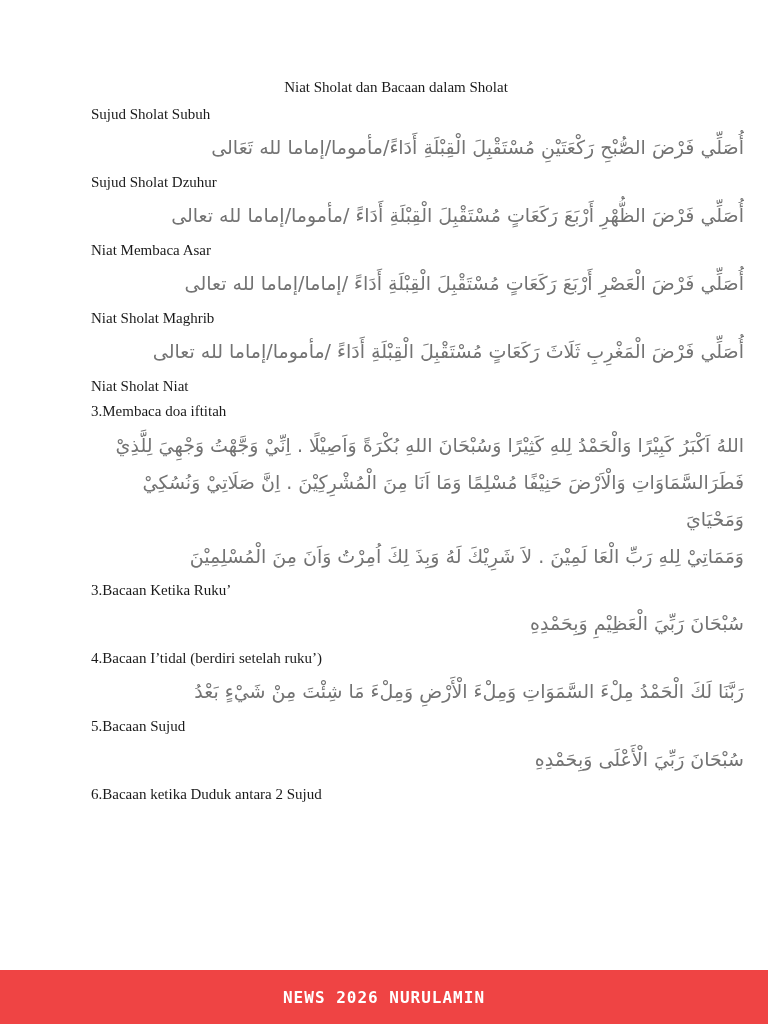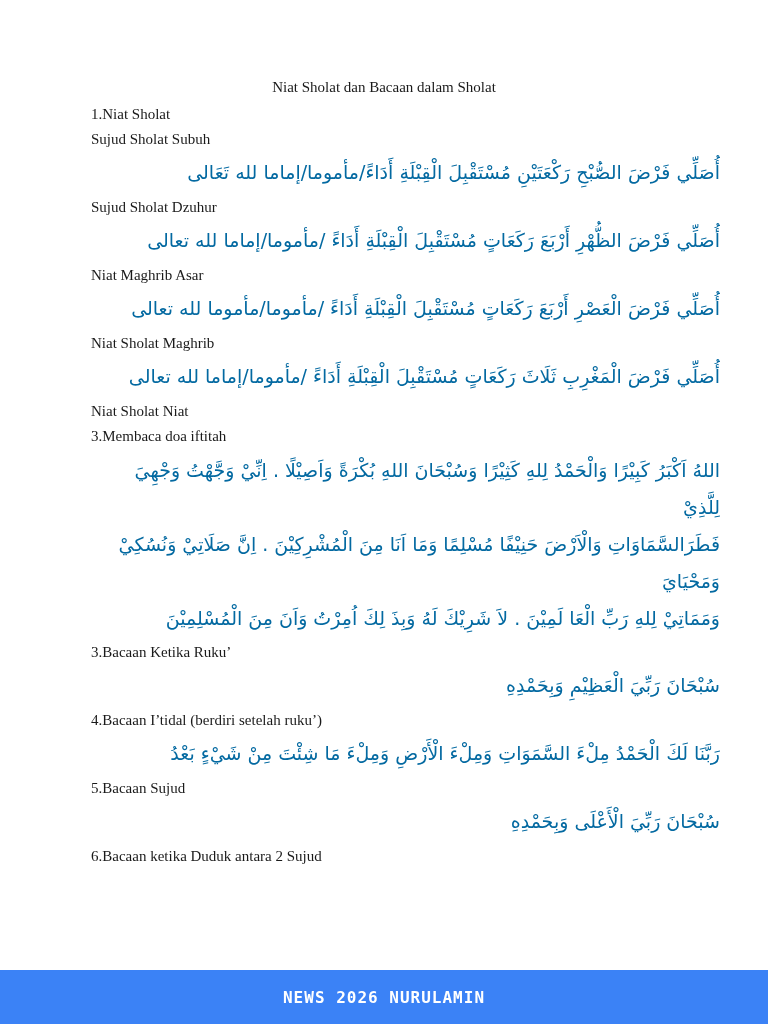--- a/index.html
+++ b/index.html
@@ -15,21 +15,21 @@
     font-family: "Liberation Serif", "DejaVu Serif", serif;
     color: #1a1a1a;
   }
   .page {
     width: 768px;
     height: 1024px;
     position: relative;
     background: #ffffff;
   }
   .doc-body {
-    padding: 78px 48px 0 91px;
+    padding: 78px 24px 0 91px;
   }
   .doc-title {
     font-size: 15px;
     line-height: 19px;
     font-weight: normal;
     text-align: center;
     margin: 0 -48px 8px -91px; 
   }
   .heading {
     font-size: 15px;
@@ -38,66 +38,65 @@
     text-align: left;
   }
   .arabic {
     direction: rtl;
     unicode-bidi: embed;
     text-align: right;
     font-family: "DejaVu Sans", sans-serif;
     font-size: 19px;
     line-height: 35px;
     margin: 0 0 8px 0;
-    color: #0369a1;
+    color: #737373;
   }
   .arabic.multi {
     line-height: 37px;
     margin: 0 0 6px 16px;
   }
   .arabic.multi .arabic-line {
     display: block;
   }
   .footer-bar {
     position: absolute;
     left: 0;
     bottom: 0;
     width: 768px;
     height: 54px;
-    background: #3b82f6;
+    background: #ef4444;
     display: flex;
     align-items: center;
     justify-content: center;
   }
   .footer-text {
     font-family: "DejaVu Sans Mono", monospace;
     font-weight: bold;
     font-size: 16px;
     letter-spacing: 1px;
     color: #ffffff;
   }
 </style>
 </head>
 <body>
 
 <div class="page">
   <main class="doc-body">
 
     <h1 class="doc-title">Niat Sholat dan Bacaan dalam Sholat</h1>
 
-    <p class="heading">1.Niat Sholat</p>
 
     <p class="heading">Sujud Sholat Subuh</p>
     <p class="arabic" dir="rtl" lang="ar">أُصَلِّي فَرْضَ الصُّبْحِ رَكْعَتَيْنِ مُسْتَقْبِلَ الْقِبْلَةِ أَدَاءً/مأموما/إماما لله تَعَالى</p>
 
     <p class="heading">Sujud Sholat Dzuhur</p>
     <p class="arabic" dir="rtl" lang="ar">أُصَلِّي فَرْضَ الظُّهْرِ أَرْبَعَ رَكَعَاتٍ مُسْتَقْبِلَ الْقِبْلَةِ أَدَاءً /مأموما/إماما لله تعالى</p>
 
-    <p class="heading">Niat Maghrib Asar</p>
-    <p class="arabic" dir="rtl" lang="ar">أُصَلِّي فَرْضَ الْعَصْرِ أَرْبَعَ رَكَعَاتٍ مُسْتَقْبِلَ الْقِبْلَةِ أَدَاءً /مأموما/مأموما لله تعالى</p>
+    <p class="heading">Niat Membaca Asar</p>
+    <p class="arabic" dir="rtl" lang="ar">أُصَلِّي فَرْضَ الْعَصْرِ أَرْبَعَ رَكَعَاتٍ مُسْتَقْبِلَ الْقِبْلَةِ أَدَاءً /إماما/إماما لله تعالى</p>
 
     <p class="heading">Niat Sholat Maghrib</p>
     <p class="arabic" dir="rtl" lang="ar">أُصَلِّي فَرْضَ الْمَغْرِبِ ثَلَاثَ رَكَعَاتٍ مُسْتَقْبِلَ الْقِبْلَةِ أَدَاءً /مأموما/إماما لله تعالى</p>
 
     <p class="heading">Niat Sholat Niat</p>
 
     <p class="heading">3.Membaca doa iftitah</p>
     <p class="arabic multi" dir="rtl" lang="ar">
       <span class="arabic-line">اللهُ اَكْبَرُ كَبِيْرًا وَالْحَمْدُ لِلهِ كَثِيْرًا وَسُبْحَانَ اللهِ بُكْرَةً وَاَصِيْلًا . اِنِّيْ وَجَّهْتُ وَجْهِيَ لِلَّذِيْ</span>
       <span class="arabic-line">فَطَرَالسَّمَاوَاتِ وَالْاَرْضَ حَنِيْفًا مُسْلِمًا وَمَا اَنَا مِنَ الْمُشْرِكِيْنَ . اِنَّ صَلَاتِيْ وَنُسُكِيْ وَمَحْيَايَ</span>

